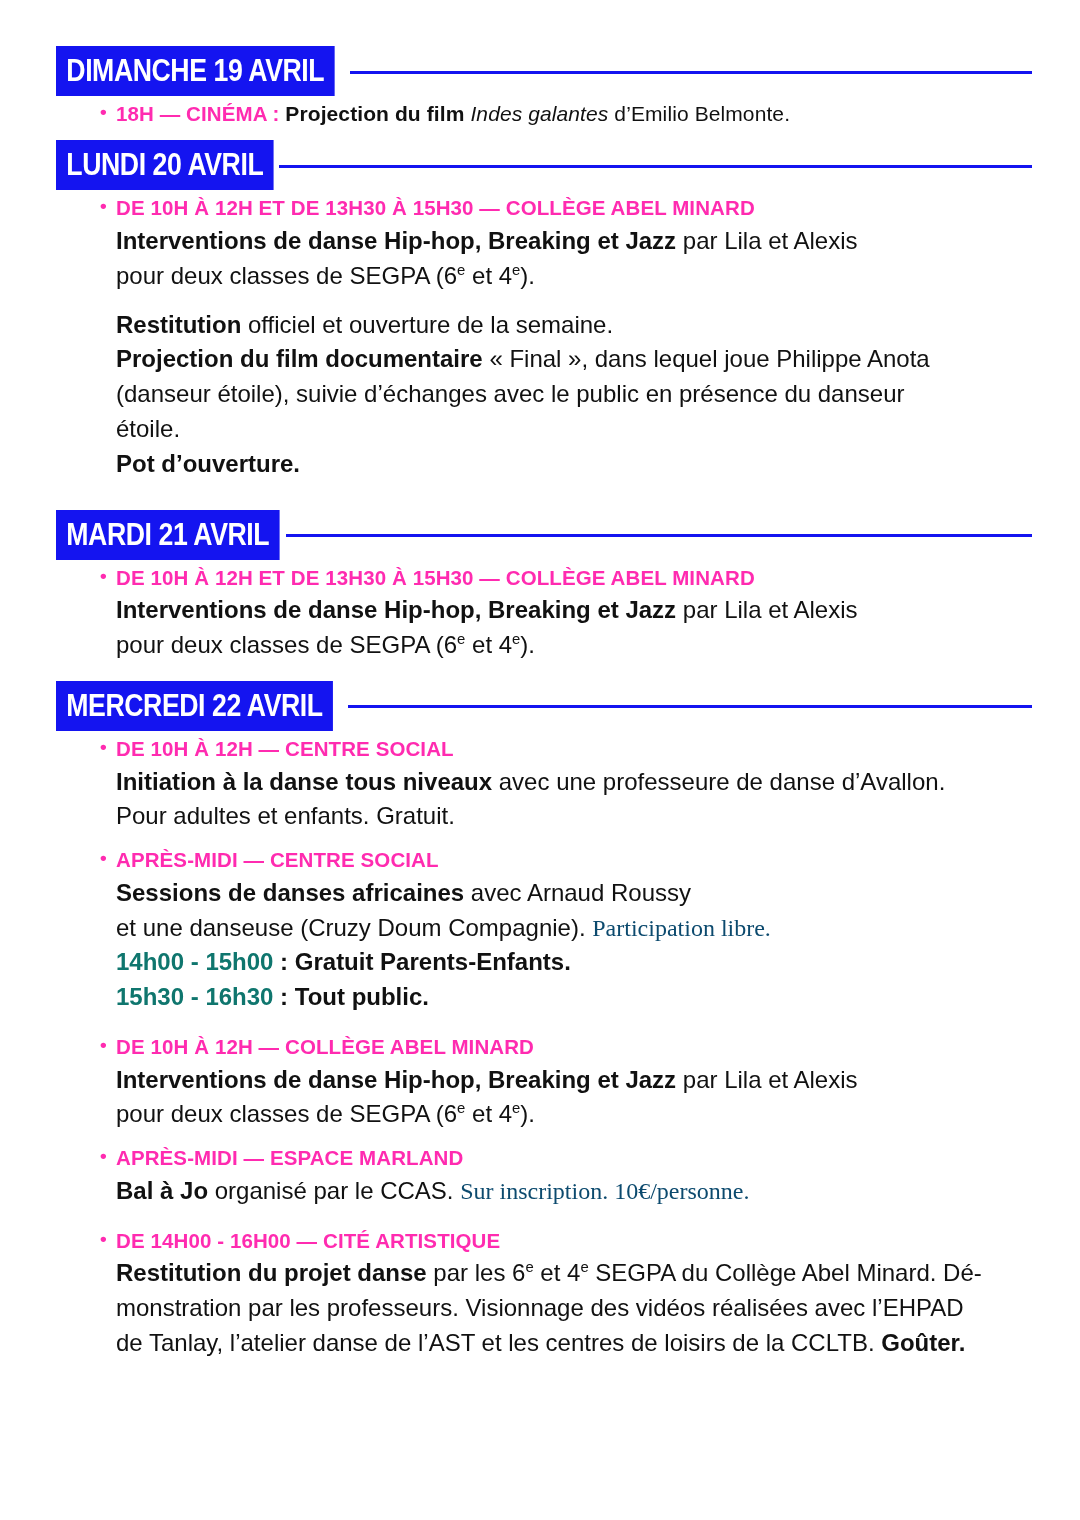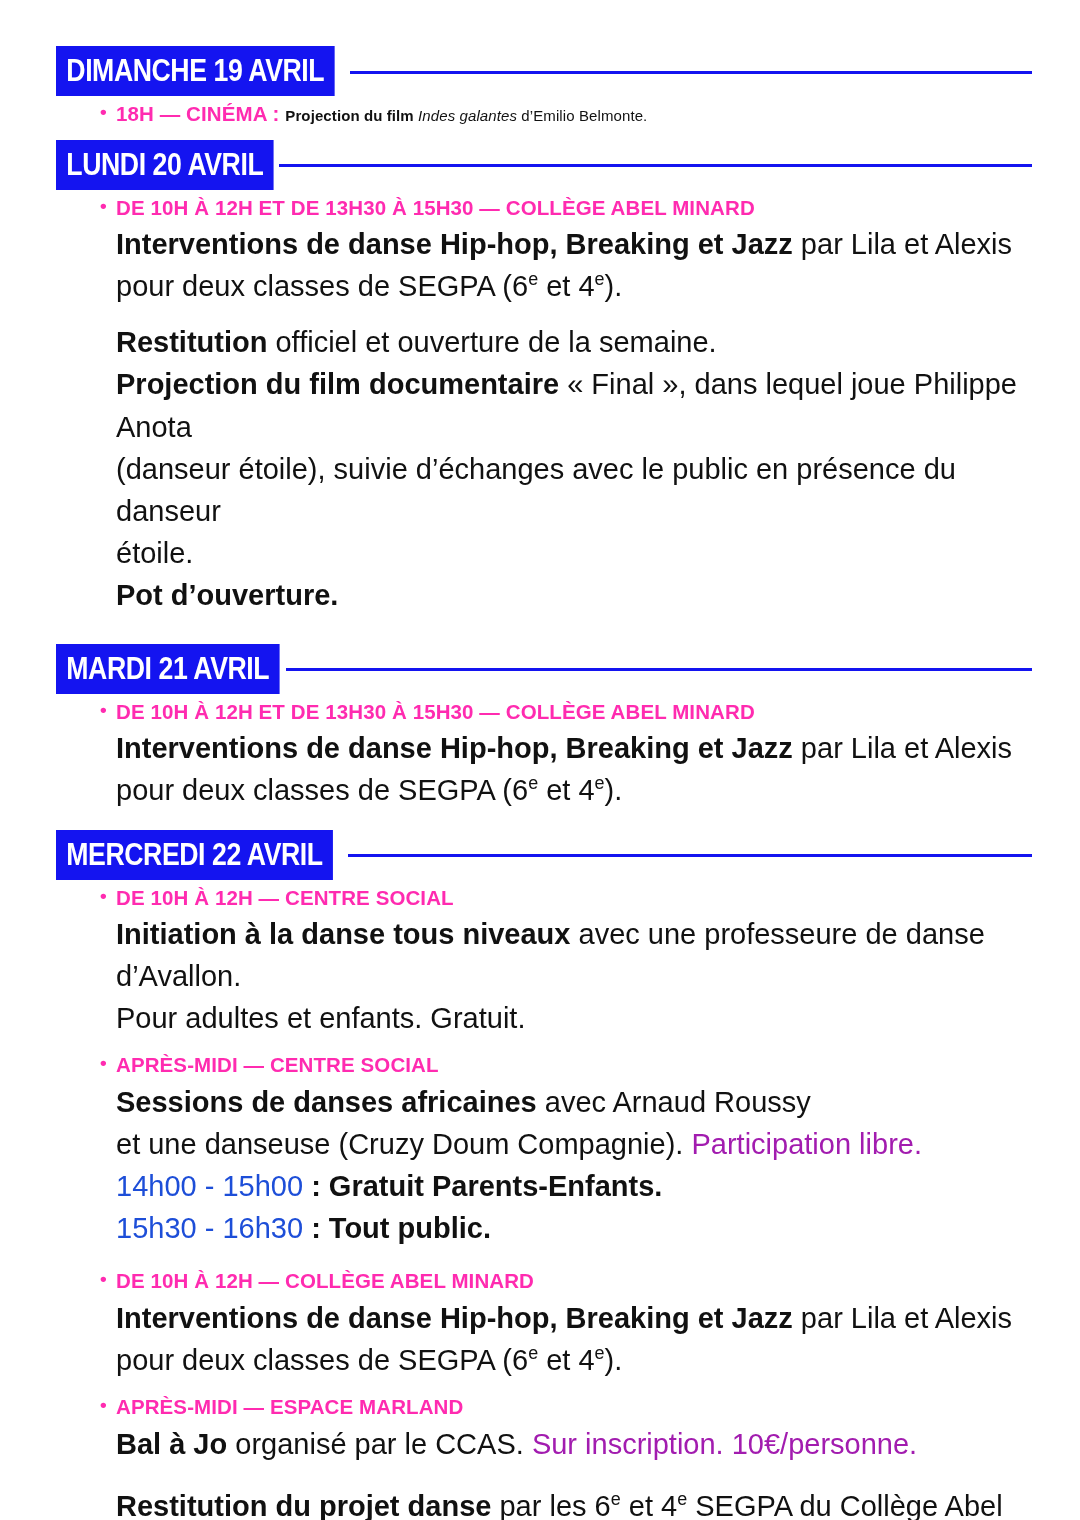--- a/index.html
+++ b/index.html
@@ -68,50 +68,50 @@
   }
   .entry-head::before {
     content: "•";
     position: absolute;
     left: 0;
     top: -1px;
     color: #ff2bb0;
     font-size: 19px;
   }
   .entry-body {
-    font-size: 29px;
+    font-size: 24px;
     line-height: 1.45;
     color: #111111;
     padding-left: 16px;
     margin-top: 2px;
   }
   b, strong { font-weight: bold; }
   i, em { font-style: italic; }
-  .pink { color: #a21caf; }
-  .pink-b { color: #1d4ed8; font-weight: normal; }
+  .pink { color: #0c4a6e; font-family: Liberation Serif, serif; }
+  .pink-b { color: #0f766e; font-weight: bold; }
   sup { font-size: 0.62em; vertical-align: super; line-height: 0; }
 
   .gap-lg { height: 22px; }
   .gap-md { height: 12px; }
   .gap-sm { height: 6px; }
 </style>
 </head>
 <body>
 
 <div class="page">
 
   <div class="day-row">
     <span class="day-label">DIMANCHE 19 AVRIL</span>
     <span class="day-rule"></span>
   </div>
   <div class="entries">
     <div class="entry">
       <div class="entry-head">
         <span>18H — CINÉMA :</span>
-        <span class="entry-inline" style="color:#111111;font-weight:normal;font-size:15px;"><b>Projection du film</b> <i>Indes galantes</i> d’Emilio Belmonte.</span>
+        <span class="entry-inline" style="color:#111111;font-weight:normal;font-size:21px;"><b>Projection du film</b> <i>Indes galantes</i> d’Emilio Belmonte.</span>
       </div>
     </div>
   </div>
 
   <div class="gap-sm"></div>
 
   <div class="day-row">
     <span class="day-label">LUNDI 20 AVRIL</span>
     <span class="day-rule"></span>
   </div>
@@ -168,17 +168,18 @@
     <div class="entry">
       <div class="entry-head">APRÈS-MIDI — ESPACE MARLAND</div>
       <div class="entry-body"><b>Bal à Jo</b> organisé par le CCAS. <span class="pink">Sur inscription. 10€/personne.</span></div>
     </div>
   </div>
 
   <div class="gap-md"></div>
 
   <div class="entries">
     <div class="entry">
+      <div class="entry-head">DE 14H00 - 16H00 — CITÉ ARTISTIQUE</div>
       <div class="entry-body"><b>Restitution du projet danse</b> par les 6<sup>e</sup> et 4<sup>e</sup> SEGPA du Collège Abel Minard. Dé-<br>monstration par les professeurs. Visionnage des vidéos réalisées avec l’EHPAD<br>de Tanlay, l’atelier danse de l’AST et les centres de loisirs de la CCLTB. <b>Goûter.</b></div>
     </div>
   </div>
 
 </div>
 
 </body></html>

